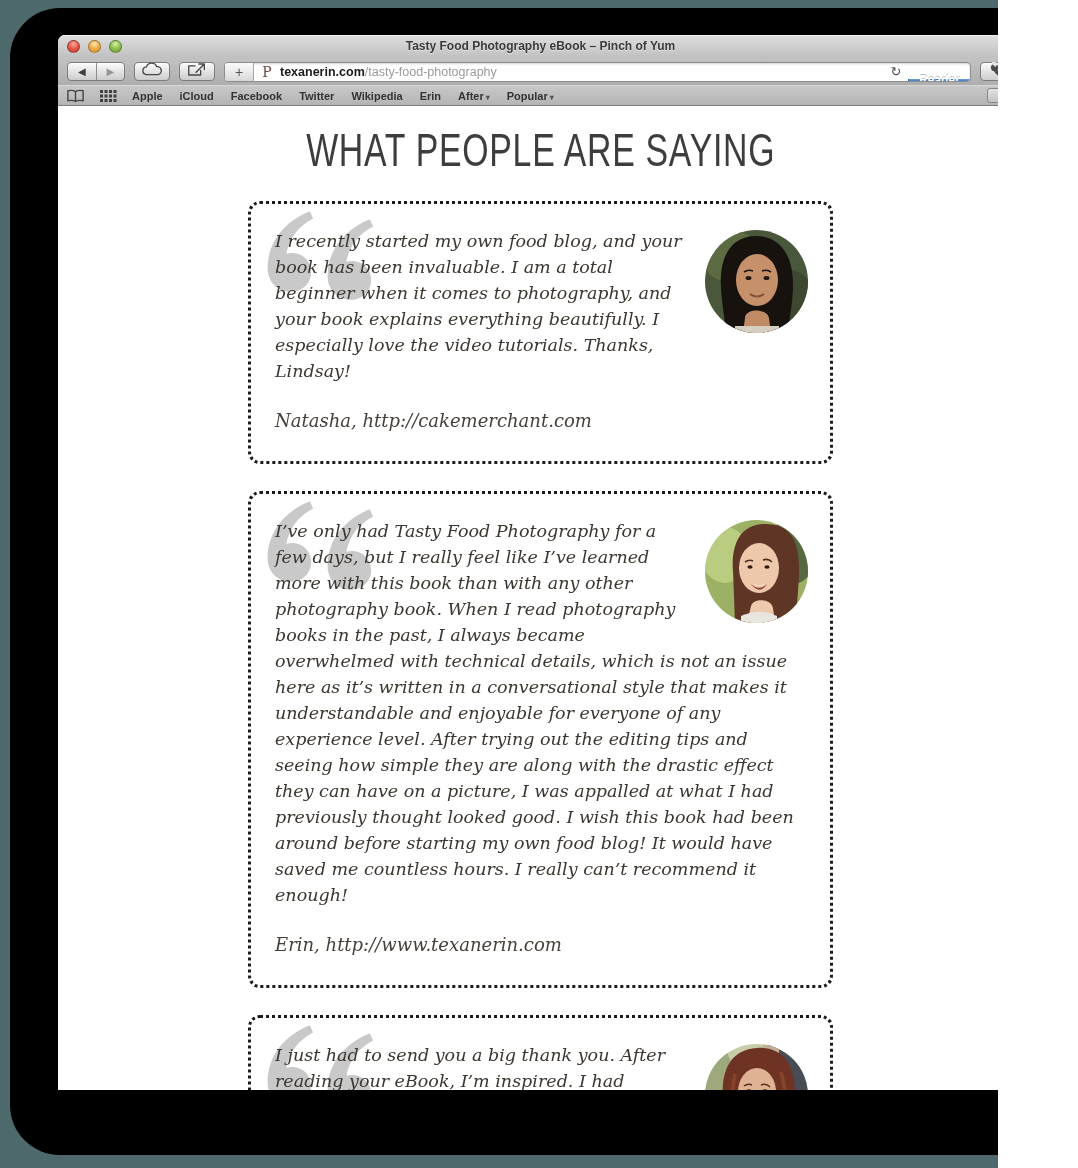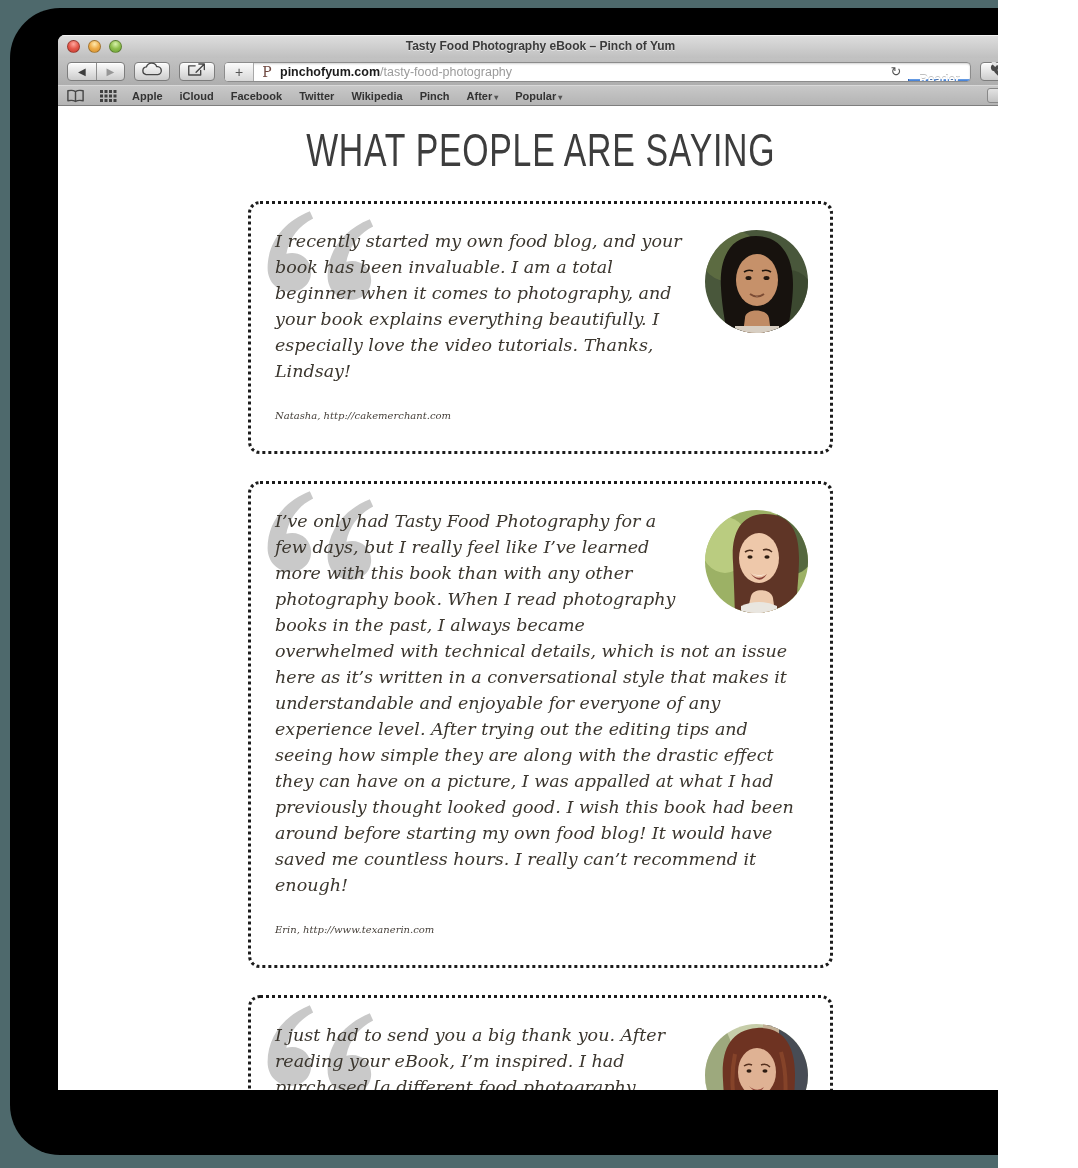--- a/index.html
+++ b/index.html
@@ -75,21 +75,21 @@
   .col { width: 585px; margin: 0 auto; }
   .tbox { position: relative; border: 3px dotted #1b1b1b; border-radius: 12px;
           padding: 24px 22px 30px 24px; margin-bottom: 27px; background: #fff; }
   .bigquote { position: absolute; left: 10px; top: 6px; z-index: 0; }
   .avatar { float: right; width: 103px; height: 103px; border-radius: 50%; overflow: hidden;
             margin: 2px 0 10px 16px; position: relative; z-index: 1; }
   .avatar svg { display: block; }
   .qtext { position: relative; z-index: 1; font-family: "DejaVu Serif", serif; font-style: italic;
            font-size: 17.5px; line-height: 26px; color: #3b362e; }
   .attr { position: relative; z-index: 1; clear: none; margin-top: 26px;
-          font-family: "DejaVu Serif", serif; font-style: italic; font-size: 10px; color: #46403a; }
+          font-family: "DejaVu Serif", serif; font-style: italic; font-size: 18px; color: #46403a; }
   svg .stroke { fill: none; stroke: #474747; stroke-width: 1.5; stroke-linecap: round; stroke-linejoin: round; }
 </style>
 </head>
 <body>
 
 <div class="stage">
   <div class="frame"></div>
 
   <div class="window">
 
@@ -123,21 +123,21 @@
         <span>
           <svg width="22" height="15" viewBox="0 0 24 16">
             <path class="stroke" d="M10 4 H3 V14 H16 V9"></path>
             <path class="stroke" d="M14 2 h6 v6 M20 2 L11 11"></path>
           </svg>
         </span>
       </div>
       <div class="urlfield">
         <span class="urlplus">+</span>
         <span class="favicon">P</span>
-        <span class="urltext"><span class="domain">pinchofyum.com</span><span class="path">/tasty-food-photography</span></span>
+        <span class="urltext"><span class="domain">texanerin.com</span><span class="path">/tasty-food-photography</span></span>
         <span class="refresh">↻</span>
         <span class="reader">Reader</span>
       </div>
       <div class="tbtn wrenchbtn">
         <span>
           <svg width="16" height="16" viewBox="0 0 20 20">
             <g fill="#4a4a4a">
               <circle cx="7" cy="7" r="4.6"></circle>
               <rect x="9" y="8.4" width="4.4" height="11" rx="2.2" transform="rotate(-45 11.2 13.9)"></rect>
             </g>
@@ -169,21 +169,21 @@
               <rect x="9" y="10" width="3" height="3"></rect>
               <rect x="13.5" y="10" width="3" height="3"></rect>
           </g>
         </svg>
       </span>
       <span class="bm"><span>Apple</span></span>
       <span class="bm"><span>iCloud</span></span>
       <span class="bm"><span>Facebook</span></span>
       <span class="bm"><span>Twitter</span></span>
       <span class="bm"><span>Wikipedia</span></span>
-      <span class="bm"><span>Pinch</span></span>
+      <span class="bm"><span>Erin</span></span>
       <span class="bm"><span>After</span><span class="caret">▾</span></span>
       <span class="bm"><span>Popular</span><span class="caret">▾</span></span>
       <span class="newtab">+</span>
     </div>
 
     <div class="content">
       <h1 class="pagehead"><span>WHAT PEOPLE ARE SAYING</span></h1>
 
       <div class="col">
 

